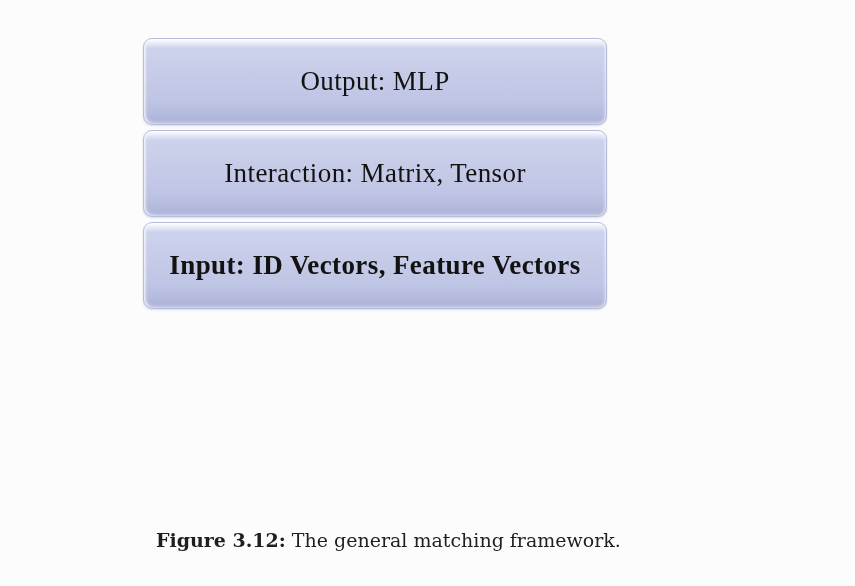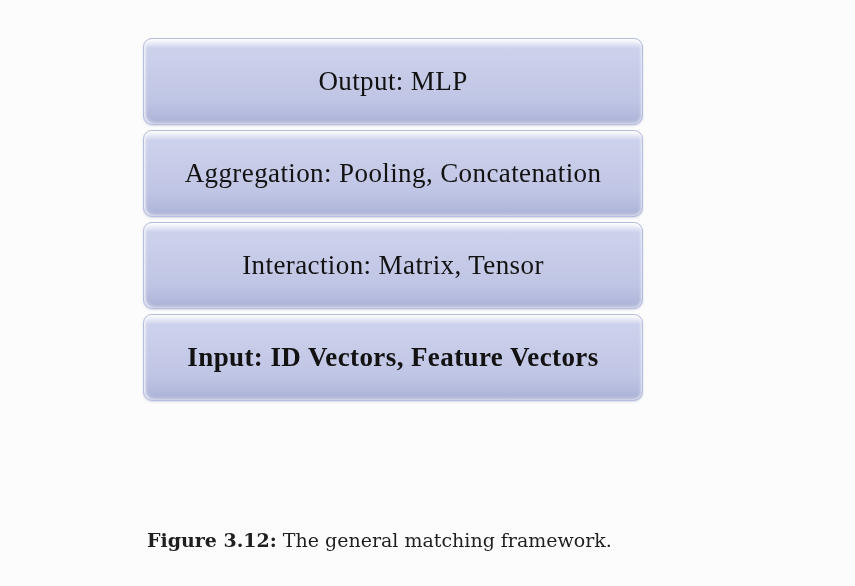--- a/index.html
+++ b/index.html
@@ -11,21 +11,21 @@
     height: 586px;
     position: relative;
     background: #fcfcfc;
     overflow: hidden;
     font-family: "Liberation Serif", serif;
   }
   .diagram {
     position: absolute;
     left: 143px;
     top: 38px;
-    width: 500px;
+    width: 464px;
   }
   .layer-box {
     box-sizing: border-box;
     height: 87px;
     margin-bottom: 5px;
     border-radius: 9px;
     border: 1px solid #b6bcdd;
     background:
       linear-gradient(180deg,
         #ffffff 0%,
@@ -49,21 +49,21 @@
     font-weight: bold;
   }
   .layer-label {
     font-size: 27px;
     letter-spacing: 0.4px;
     color: #121212;
     white-space: nowrap;
   }
   .caption {
     position: absolute;
-    left: 147px;
+    left: 156px;
     top: 529px;
     margin: 0;
     width: 640px;
     font-family: "DejaVu Serif", serif;
     font-size: 19px;
     color: #1f1f1f;
     white-space: nowrap;
   }
   .caption .caption-label {
     font-weight: bold;
@@ -73,23 +73,20 @@
 <body style="background: rgb(252, 252, 252);">
 
 <div class="figure">
 
   <div class="diagram">
 
     <div class="layer-box">
       <span class="layer-label" style="color: rgb(18, 18, 18);">Output: MLP</span>
     </div>
 
-    <div class="layer-box">
-      <span class="layer-label" style="color: rgb(18, 18, 18);">Aggregation: Pooling, Concatenation</span>
-    </div>
 
     <div class="layer-box">
       <span class="layer-label" style="color: rgb(18, 18, 18);">Interaction: Matrix, Tensor</span>
     </div>
 
 
     <div class="layer-box">
       <span class="layer-label" style="color: rgb(18, 18, 18);">Input: ID Vectors, Feature Vectors</span>
     </div>
 

